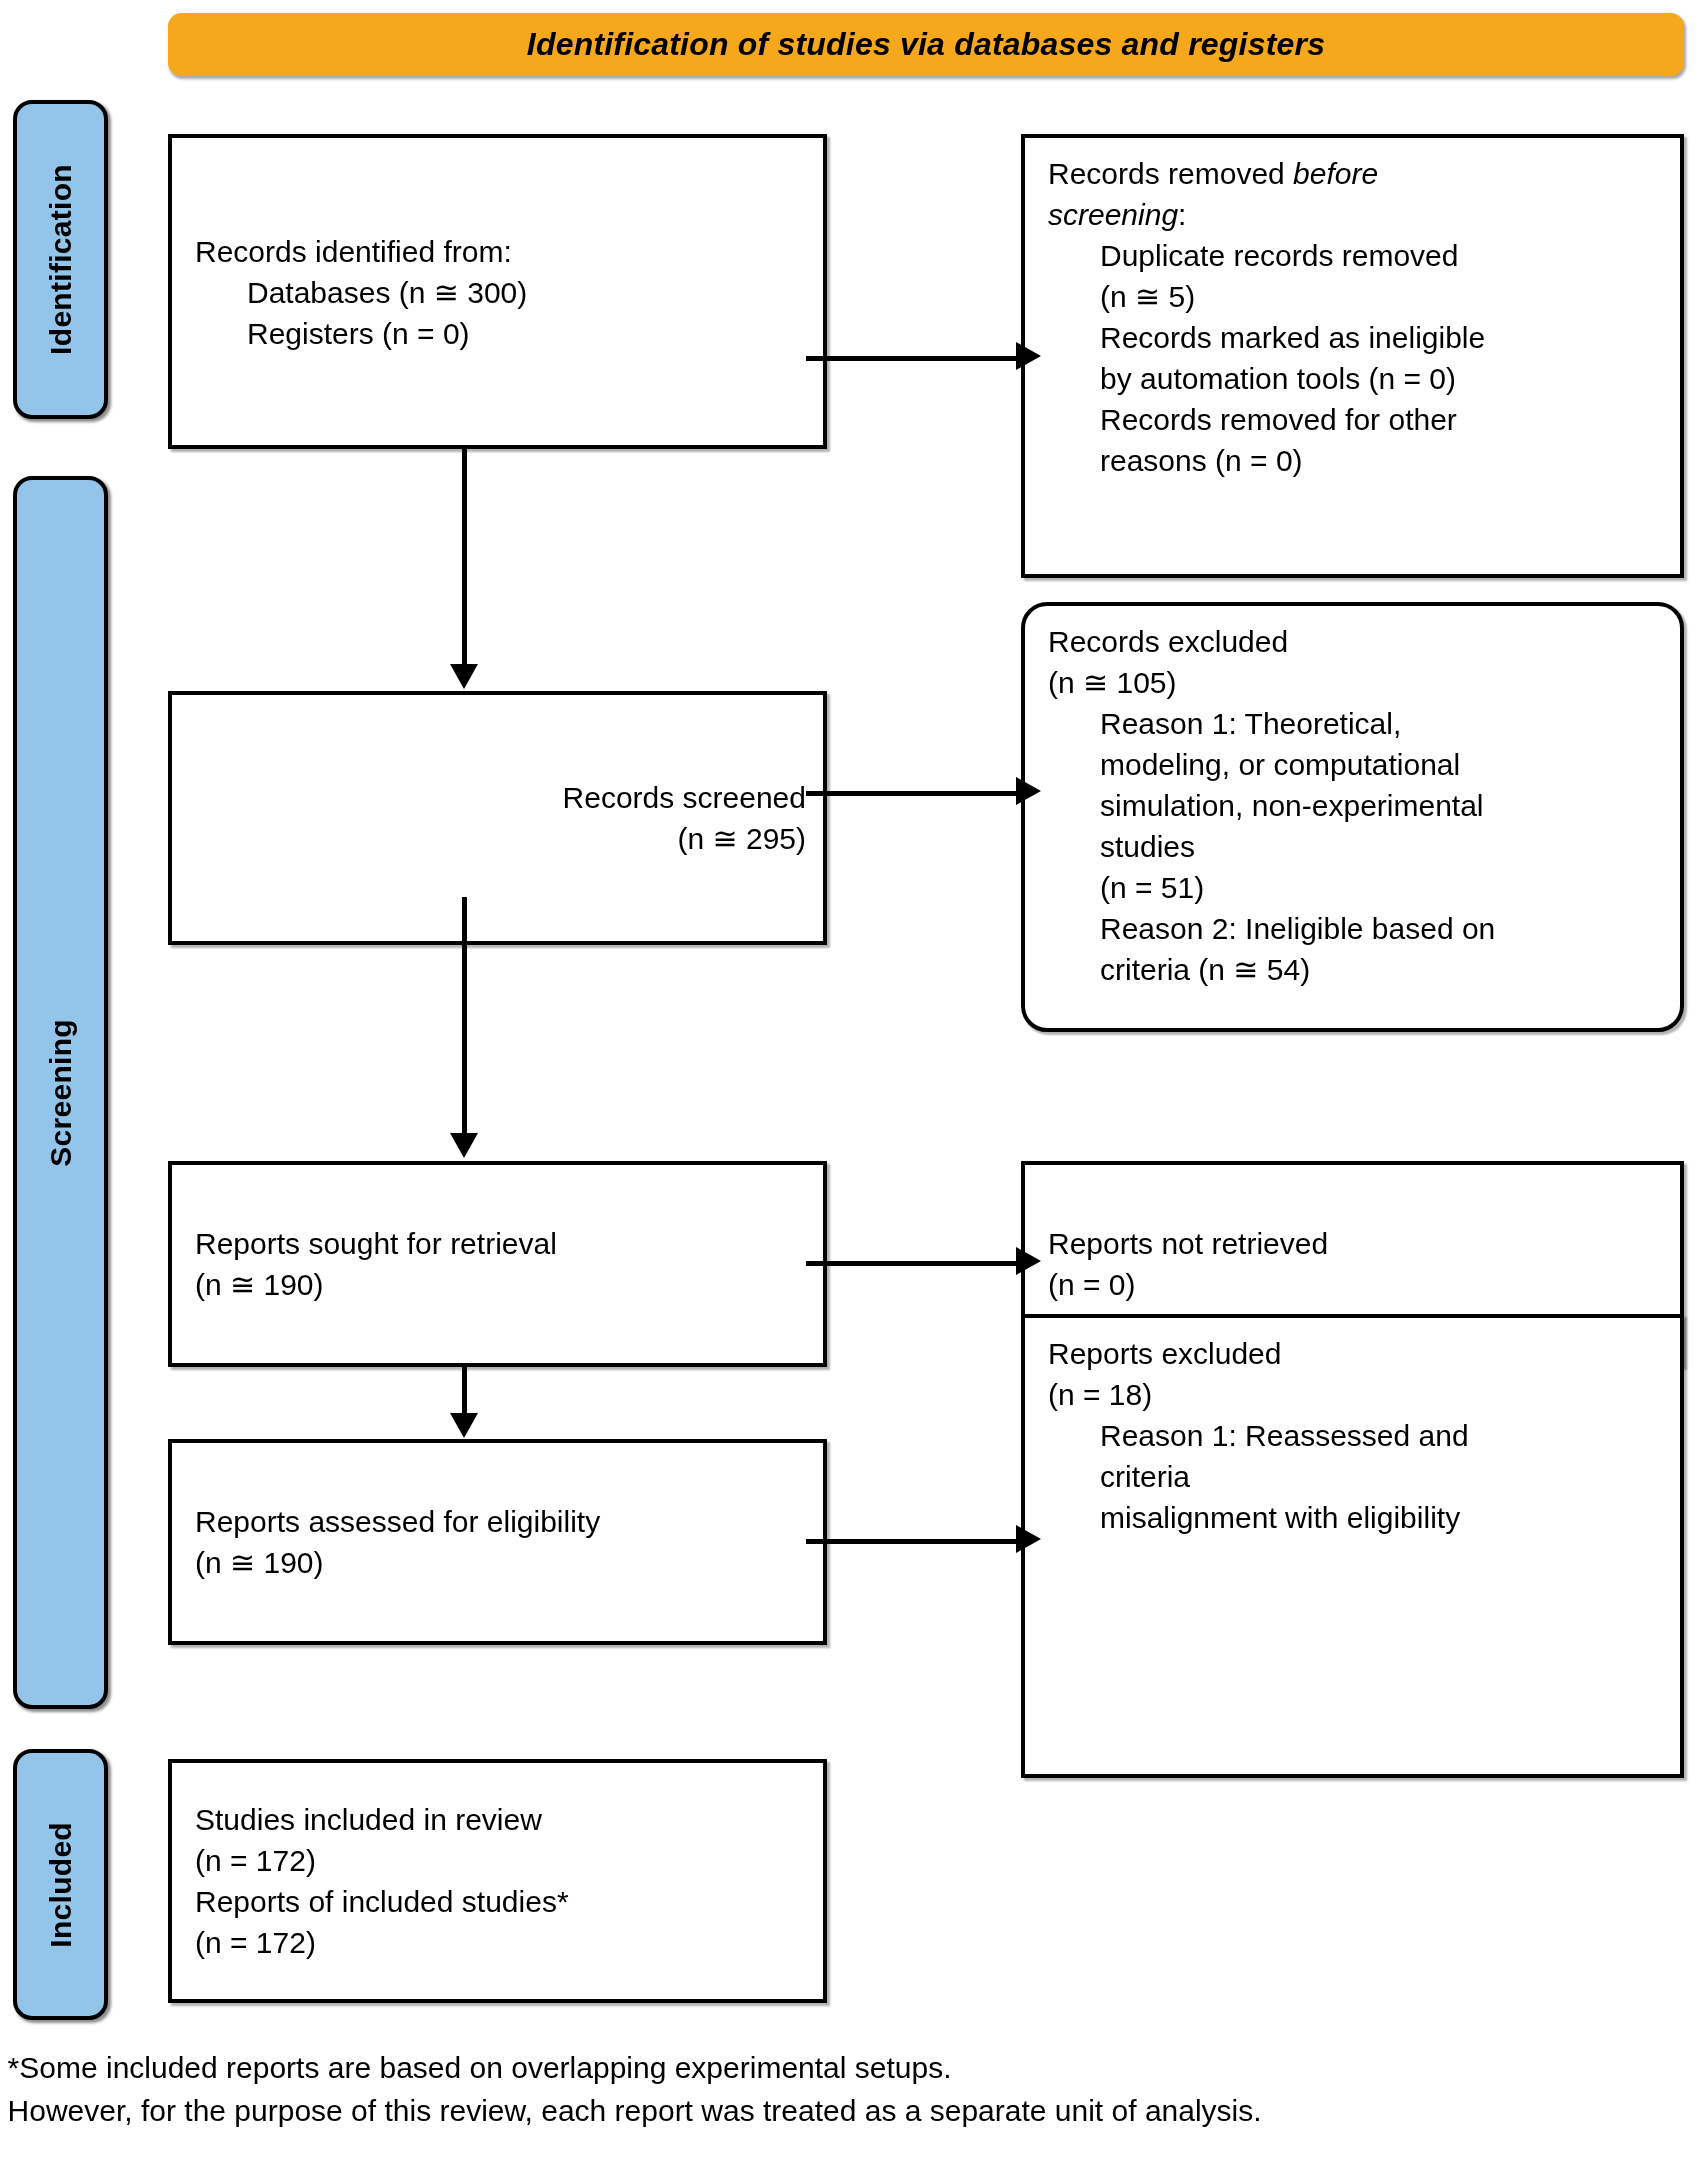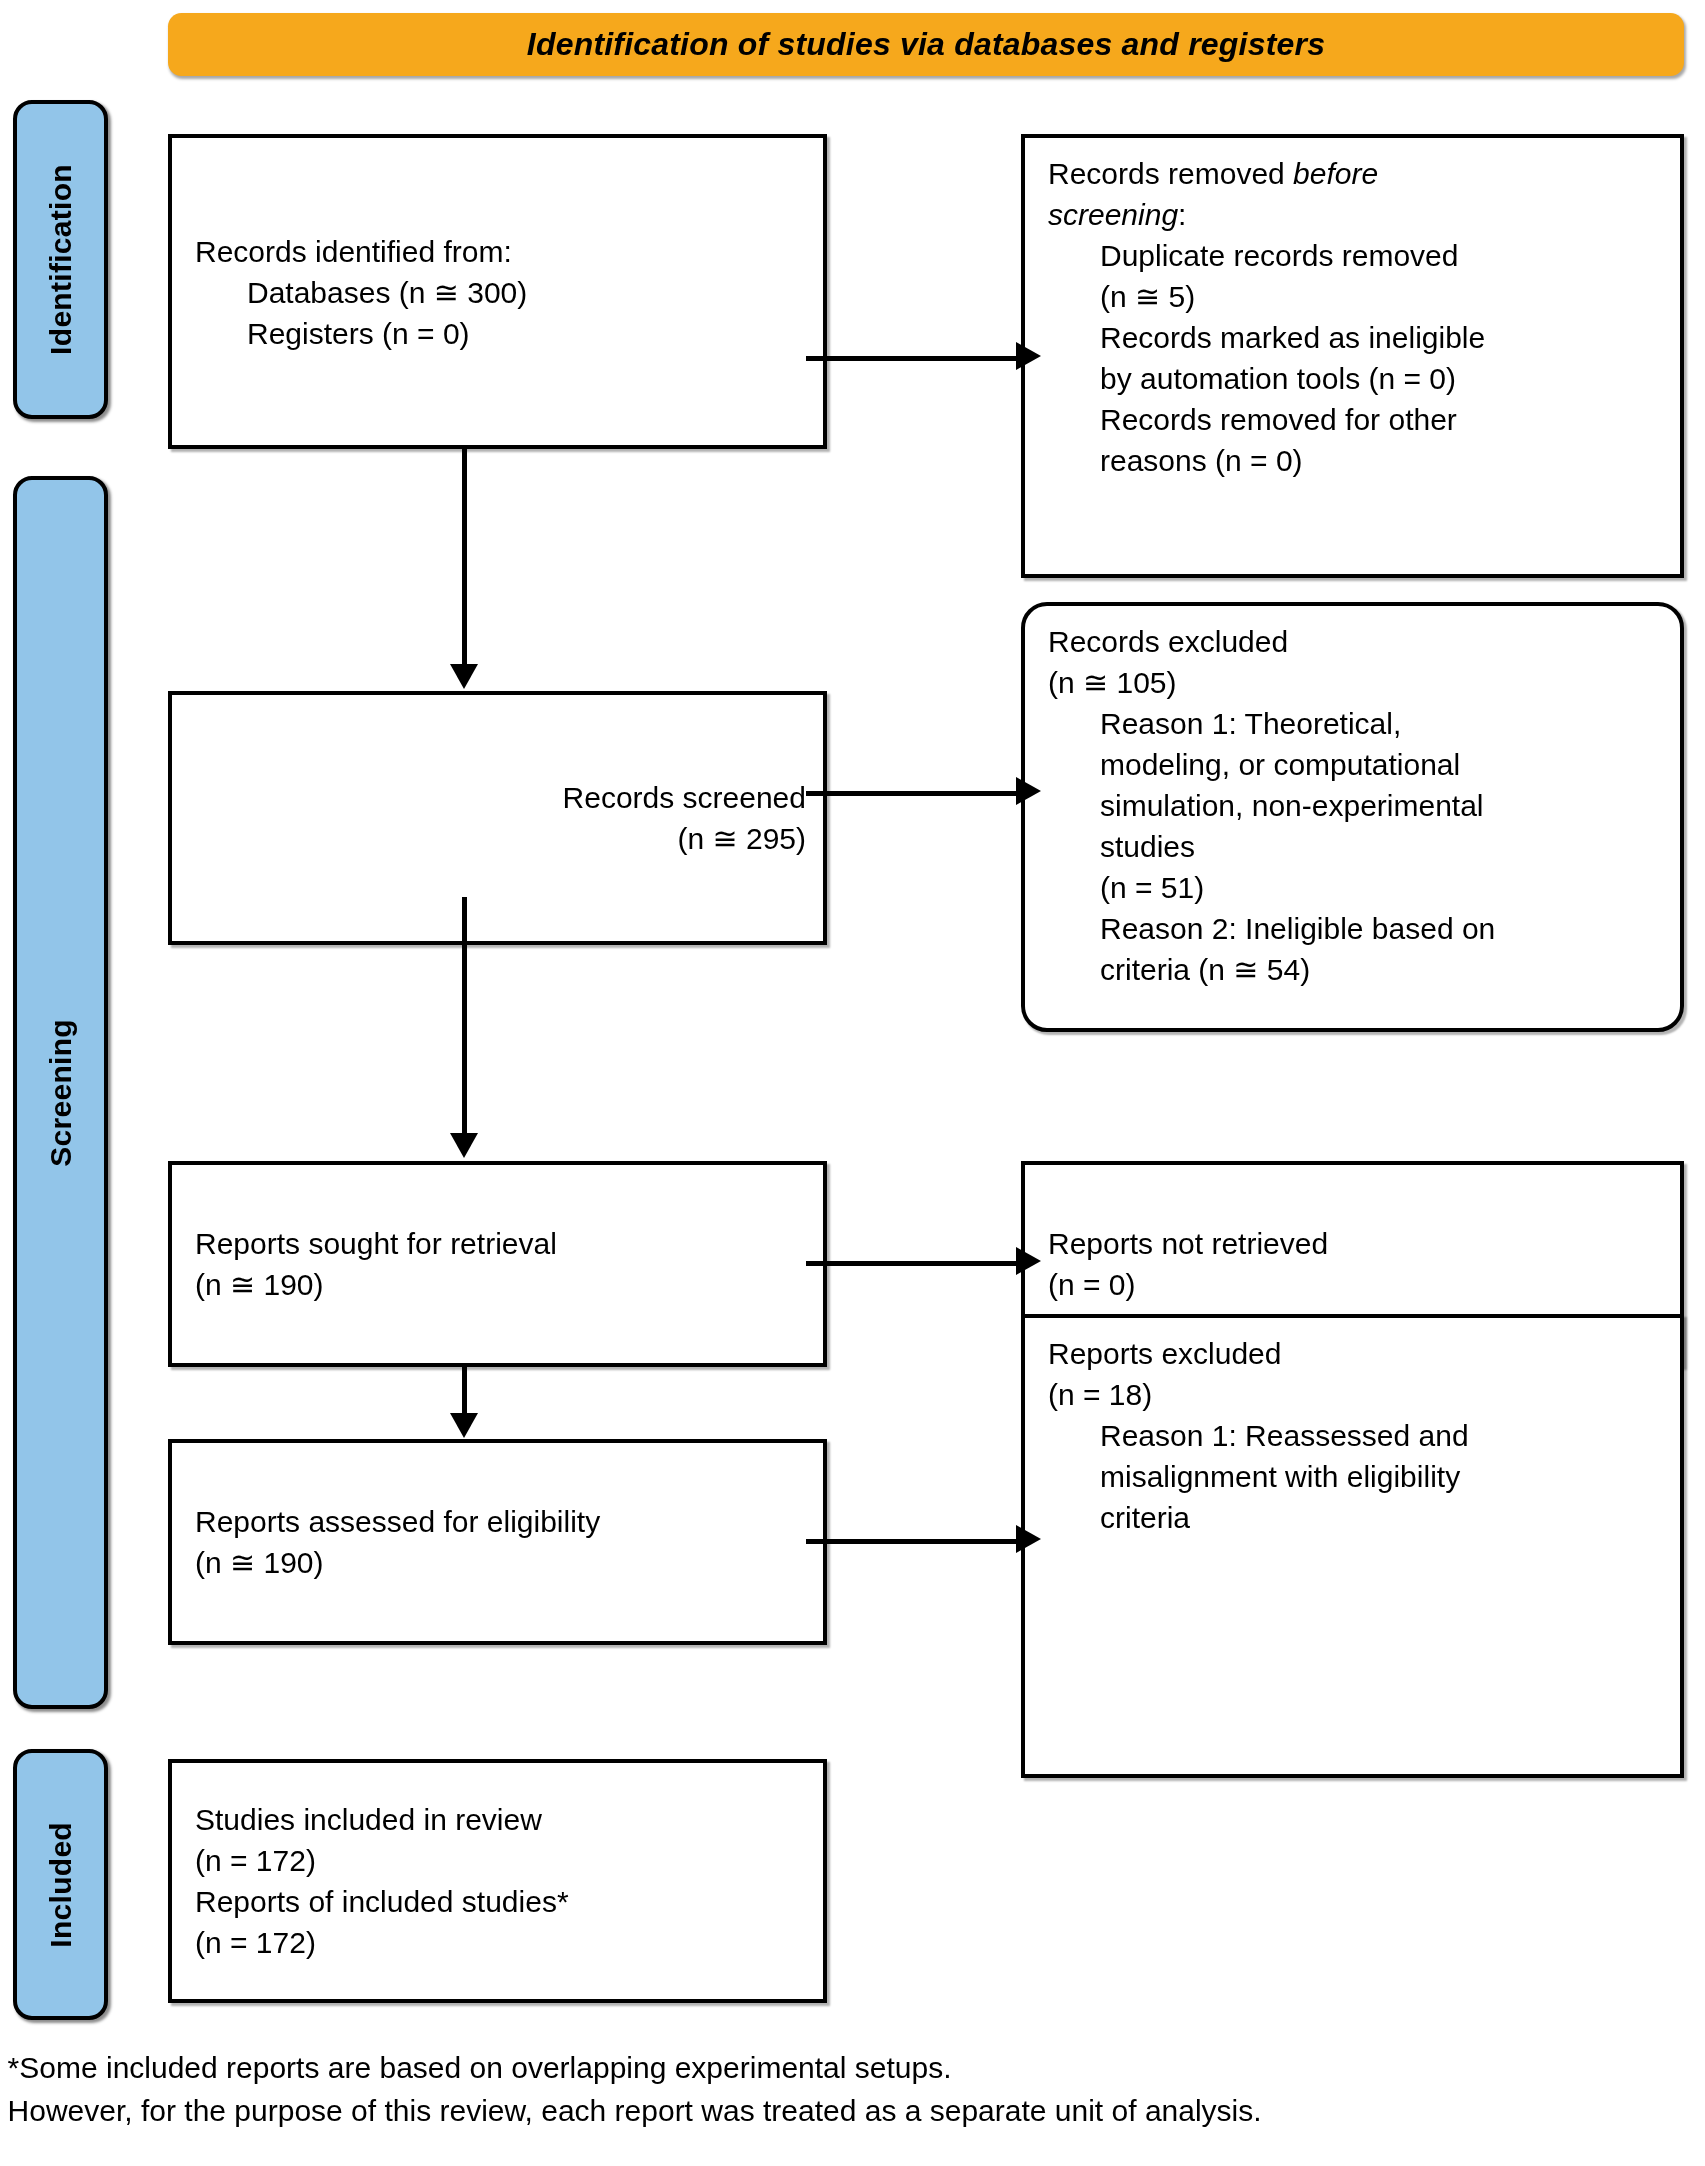--- a/index.html
+++ b/index.html
@@ -210,22 +210,22 @@
       <div class="line">Reports assessed for eligibility</div>
       <div class="line">(n ≅ 190)</div>
     </div>
   </div>
 
   <div class="box col-right" id="box-repexcluded">
     <div class="box-inner top">
       <div class="line">Reports excluded</div>
       <div class="line">(n = 18)</div>
       <div class="line indent">Reason 1: Reassessed and</div>
+      <div class="line indent">criteria</div>
       <div class="line indent">misalignment with eligibility</div>
-      <div class="line indent">criteria</div>
     </div>
   </div>
 
   <div class="arrow" style="left:806px;top:1525px;width:241px;height:34px;">
     <div class="arrow-line-h" style="top:14.3px;width:216px;"></div>
     <div class="head-right" style="left:210px;top:0px;"></div>
   </div>
 
   <div class="box col-left" id="box-included">
     <div class="box-inner">

